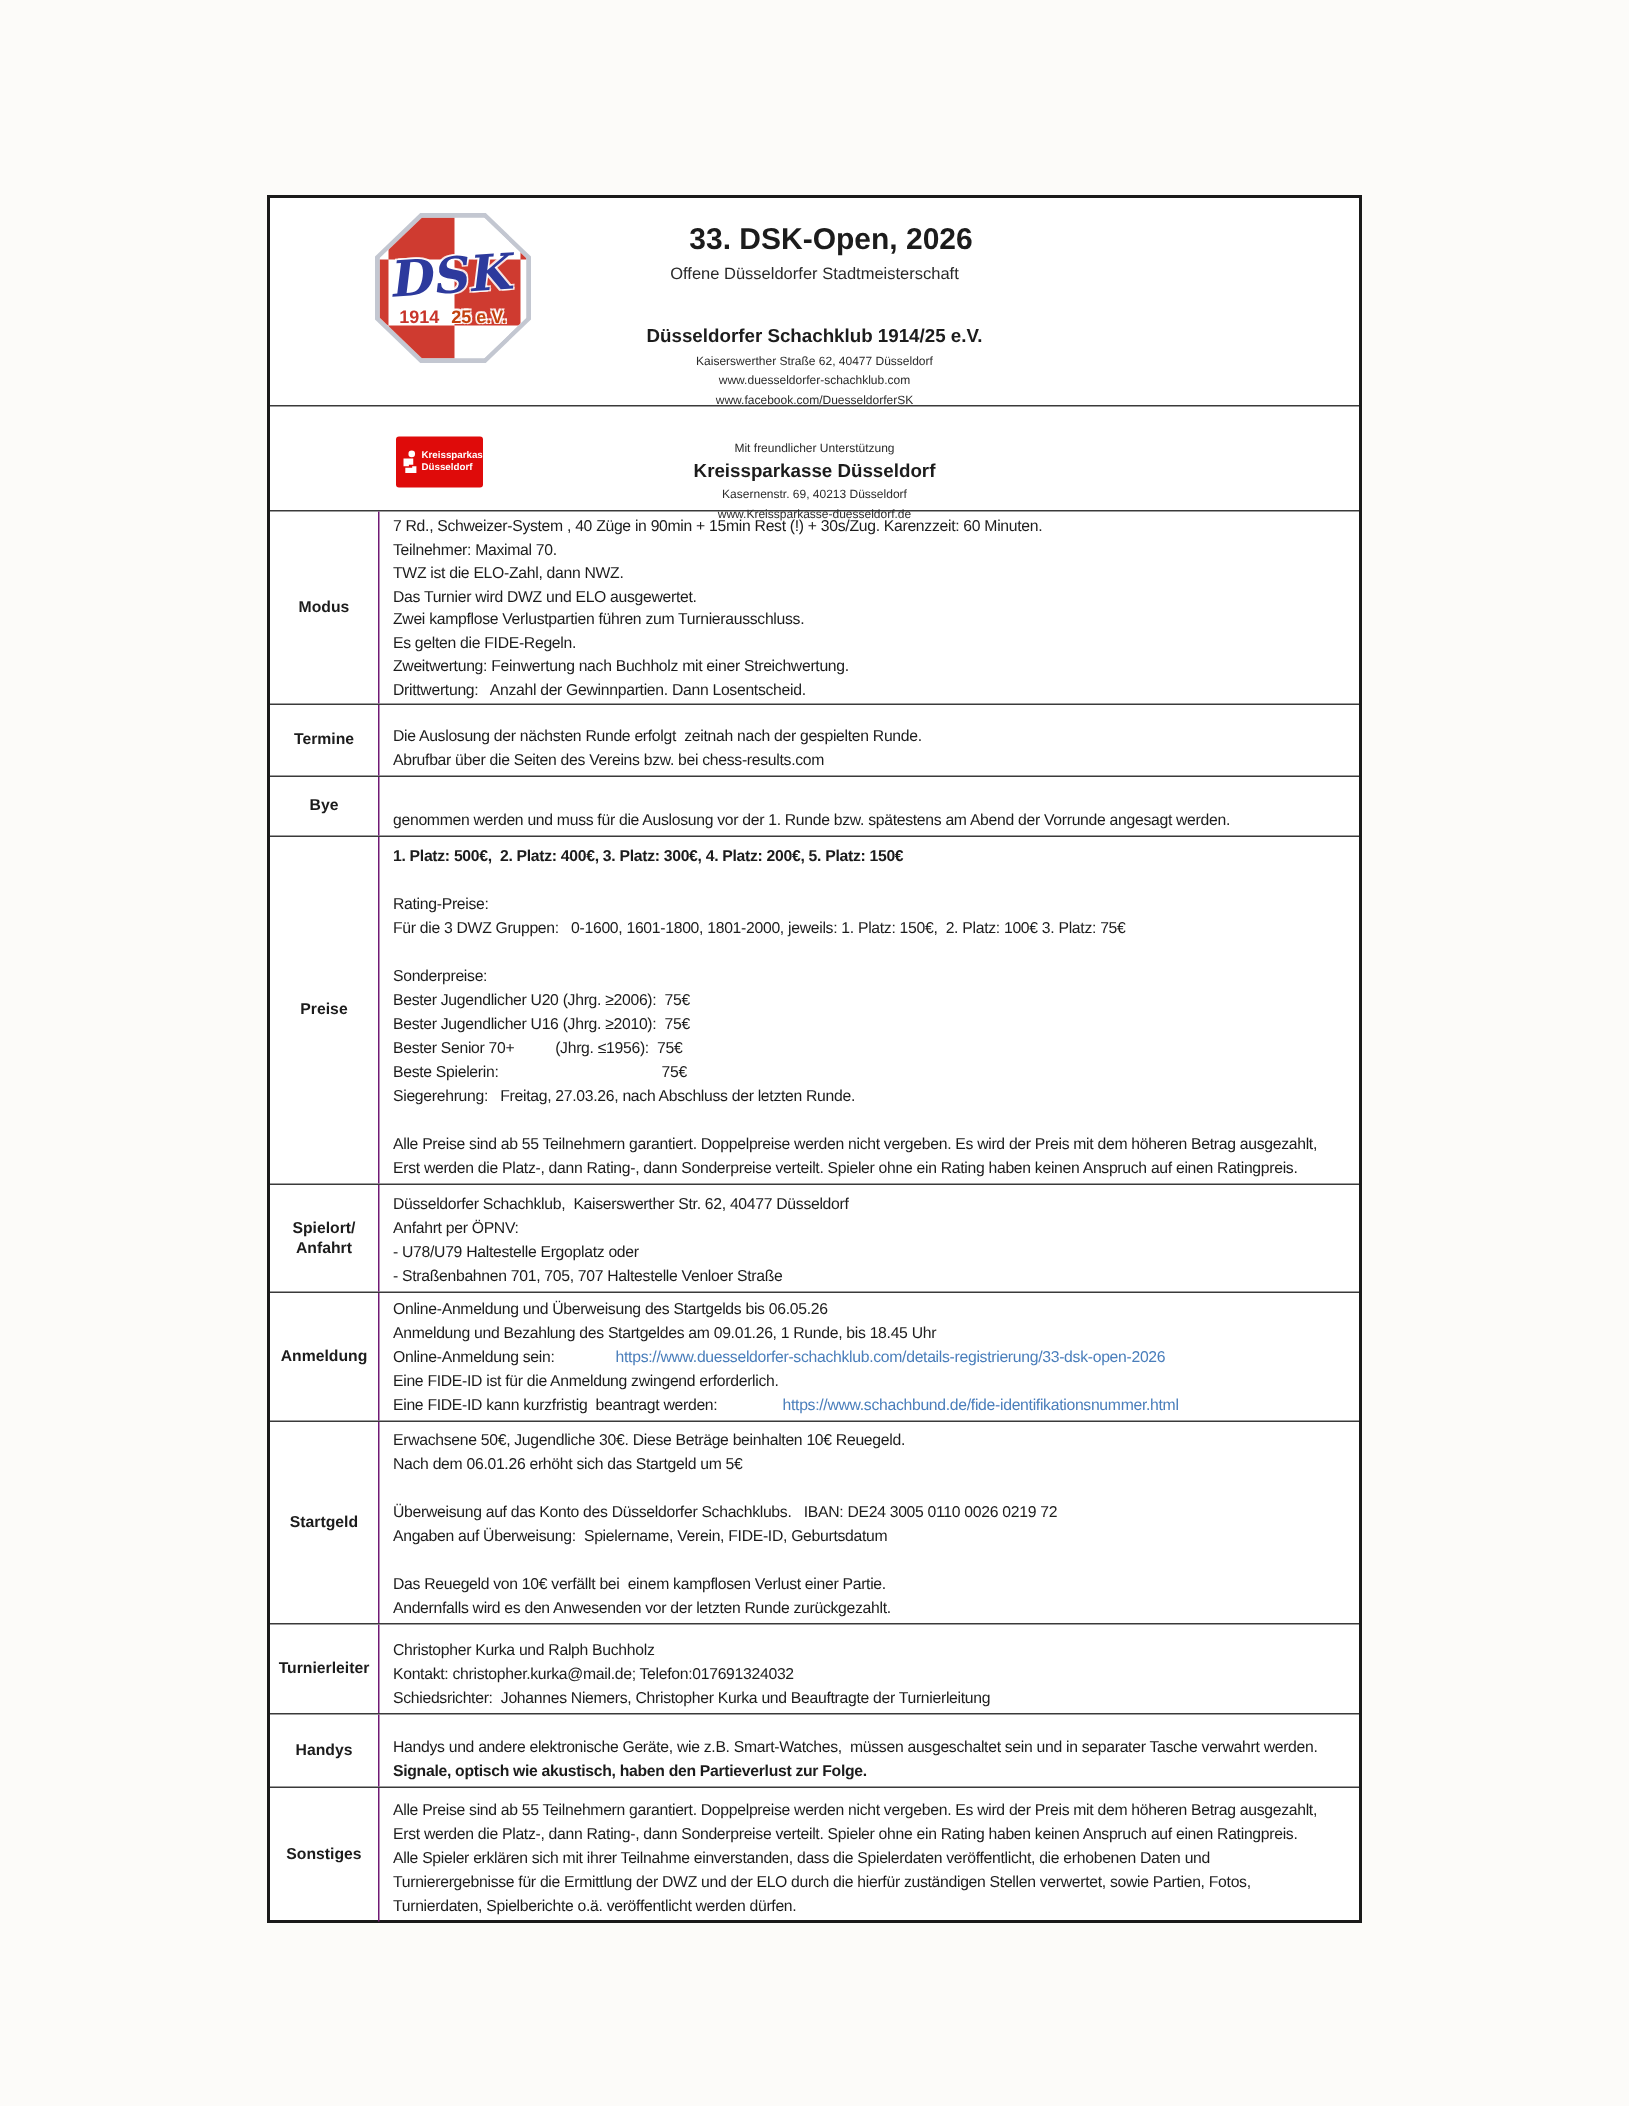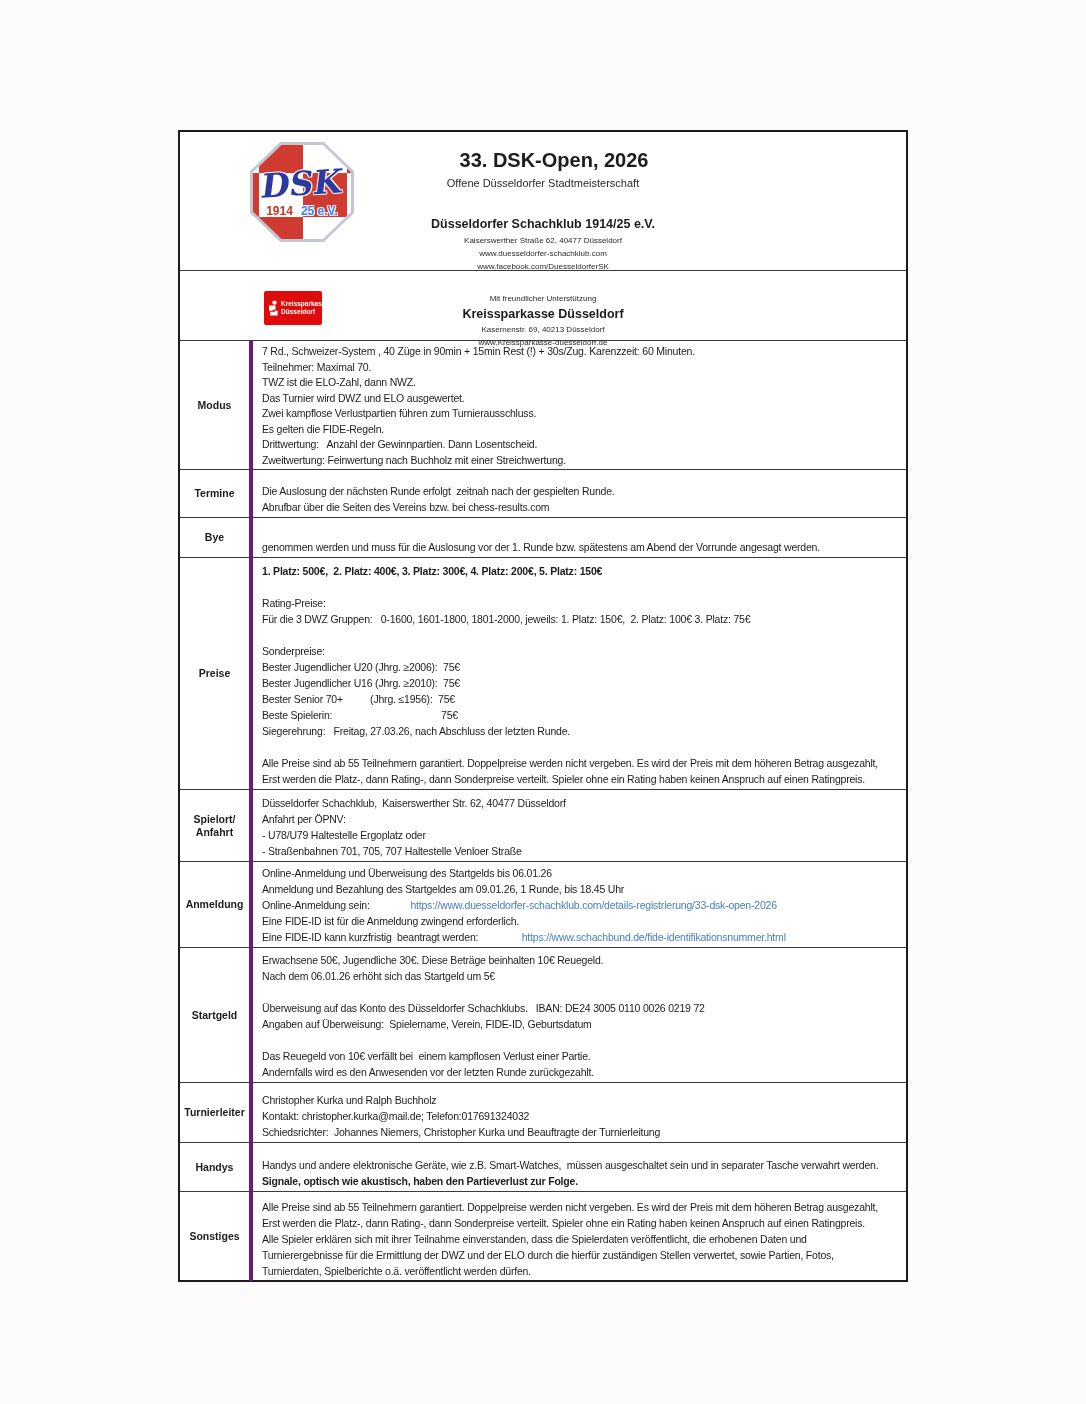--- a/index.html
+++ b/index.html
@@ -49,21 +49,21 @@
     font-style:italic;font-weight:700;font-size:33px;line-height:36px;
     color:#2d3a9d;transform:rotate(-4deg);
     text-shadow:1px 1px 0 rgba(255,255,255,.85),-1px -1px 0 rgba(255,255,255,.85),1px -1px 0 rgba(255,255,255,.85),-1px 1px 0 rgba(255,255,255,.85);
   }
   .dsk-years{
     position:absolute;left:0;right:0;top:62px;text-align:center;
     font-size:12px;font-weight:700;line-height:14px;
     text-shadow:1px 1px 0 rgba(255,255,255,.9),-1px -1px 0 rgba(255,255,255,.9),1px -1px 0 rgba(255,255,255,.9),-1px 1px 0 rgba(255,255,255,.9);
   }
   .dsk-1914{color:#c8342b;margin-right:8px;}
-  .dsk-25ev{color:#3b82f6;}
+  .dsk-25ev{color:#c2410c;}
   
   .sponsor-section{
     position:relative;height:70px;box-sizing:border-box;
     border-top:1px solid #3a3a3a;
     text-align:center;padding-top:22px;
   }
   .support-line{font-size:8px;line-height:11px;color:#2a2a2a;}
   .sponsor-name{font-size:12.5px;font-weight:700;line-height:16px;margin-top:2px;}
   .sponsor-small{font-size:8px;line-height:11px;color:#2a2a2a;margin-top:2px;}
   .sparkasse-box{
@@ -86,21 +86,21 @@
   .body-row:nth-child(3){height:40px;}
   .body-row:nth-child(4){height:232px;}
   .body-row:nth-child(5){height:72px;}
   .body-row:nth-child(6){height:86px;}
   .body-row:nth-child(7){height:135px;}
   .body-row:nth-child(8){height:60px;}
   .body-row:nth-child(9){height:49px;}
   .body-row:nth-child(10){height:90px;}
   .label-cell{
     flex:0 0 73px;box-sizing:border-box;
-    border-right:4px solid #701a75;
+    border-right:1px solid #701a75;
     display:flex;align-items:center;justify-content:center;
     font-size:10.5px;font-weight:700;text-align:center;
     white-space:pre-line;line-height:13px;
     padding:2px;
   }
   .content-cell{
     flex:1 1 auto;box-sizing:border-box;
     display:flex;flex-direction:column;justify-content:flex-end;
     padding:2px 4px 2px 9px;
     overflow:hidden;
@@ -153,22 +153,22 @@
   <div class="table-body">
       <div class="body-row">
         <div class="label-cell">Modus</div>
         <div class="content-cell">
           <div class="line"><span class="seg">7 Rd., Schweizer-System , 40 Züge in 90min + 15min Rest (!) + 30s/Zug. Karenzzeit: 60 Minuten.</span></div>
           <div class="line"><span class="seg">Teilnehmer: Maximal 70.</span></div>
           <div class="line"><span class="seg">TWZ ist die ELO-Zahl, dann NWZ.</span></div>
           <div class="line"><span class="seg">Das Turnier wird DWZ und ELO ausgewertet.</span></div>
           <div class="line"><span class="seg">Zwei kampflose Verlustpartien führen zum Turnierausschluss.</span></div>
           <div class="line"><span class="seg">Es gelten die FIDE-Regeln.</span></div>
+          <div class="line"><span class="seg">Zweitwertung: Feinwertung nach Buchholz mit einer Streichwertung.</span></div>
           <div class="line"><span class="seg">Drittwertung:   Anzahl der Gewinnpartien. Dann Losentscheid.</span></div>
-          <div class="line"><span class="seg">Zweitwertung: Feinwertung nach Buchholz mit einer Streichwertung.</span></div>
         </div>
       </div>
       <div class="body-row">
         <div class="label-cell">Termine</div>
         <div class="content-cell">
           <div class="line"><span class="seg">Die Auslosung der nächsten Runde erfolgt  zeitnah nach der gespielten Runde.</span></div>
           <div class="line"><span class="seg">Abrufbar über die Seiten des Vereins bzw. bei chess-results.com</span></div>
         </div>
       </div>
       <div class="body-row">
@@ -202,21 +202,21 @@
         <div class="content-cell">
           <div class="line"><span class="seg">Düsseldorfer Schachklub,  Kaiserswerther Str. 62, 40477 Düsseldorf</span></div>
           <div class="line"><span class="seg">Anfahrt per ÖPNV:</span></div>
           <div class="line"><span class="seg">- U78/U79 Haltestelle Ergoplatz oder</span></div>
           <div class="line"><span class="seg">- Straßenbahnen 701, 705, 707 Haltestelle Venloer Straße</span></div>
         </div>
       </div>
       <div class="body-row">
         <div class="label-cell">Anmeldung</div>
         <div class="content-cell">
-          <div class="line"><span class="seg">Online-Anmeldung und Überweisung des Startgelds bis 06.01.26</span></div>
+          <div class="line"><span class="seg">Online-Anmeldung und Überweisung des Startgelds bis 06.05.26</span></div>
           <div class="line"><span class="seg">Anmeldung und Bezahlung des Startgeldes am 09.01.26, 1 Runde, bis 18.45 Uhr</span></div>
           <div class="line"><span class="seg">Online-Anmeldung sein: </span><a class="seg link">https://www.duesseldorfer-schachklub.com/details-registrierung/33-dsk-open-2026</a></div>
           <div class="line"><span class="seg">Eine FIDE-ID ist für die Anmeldung zwingend erforderlich.</span></div>
           <div class="line"><span class="seg">Eine FIDE-ID kann kurzfristig  beantragt werden:  </span><a class="seg link">https://www.schachbund.de/fide-identifikationsnummer.html</a></div>
         </div>
       </div>
       <div class="body-row">
         <div class="label-cell">Startgeld</div>
         <div class="content-cell">
           <div class="line"><span class="seg">Erwachsene 50€, Jugendliche 30€. Diese Beträge beinhalten 10€ Reuegeld.</span></div>

